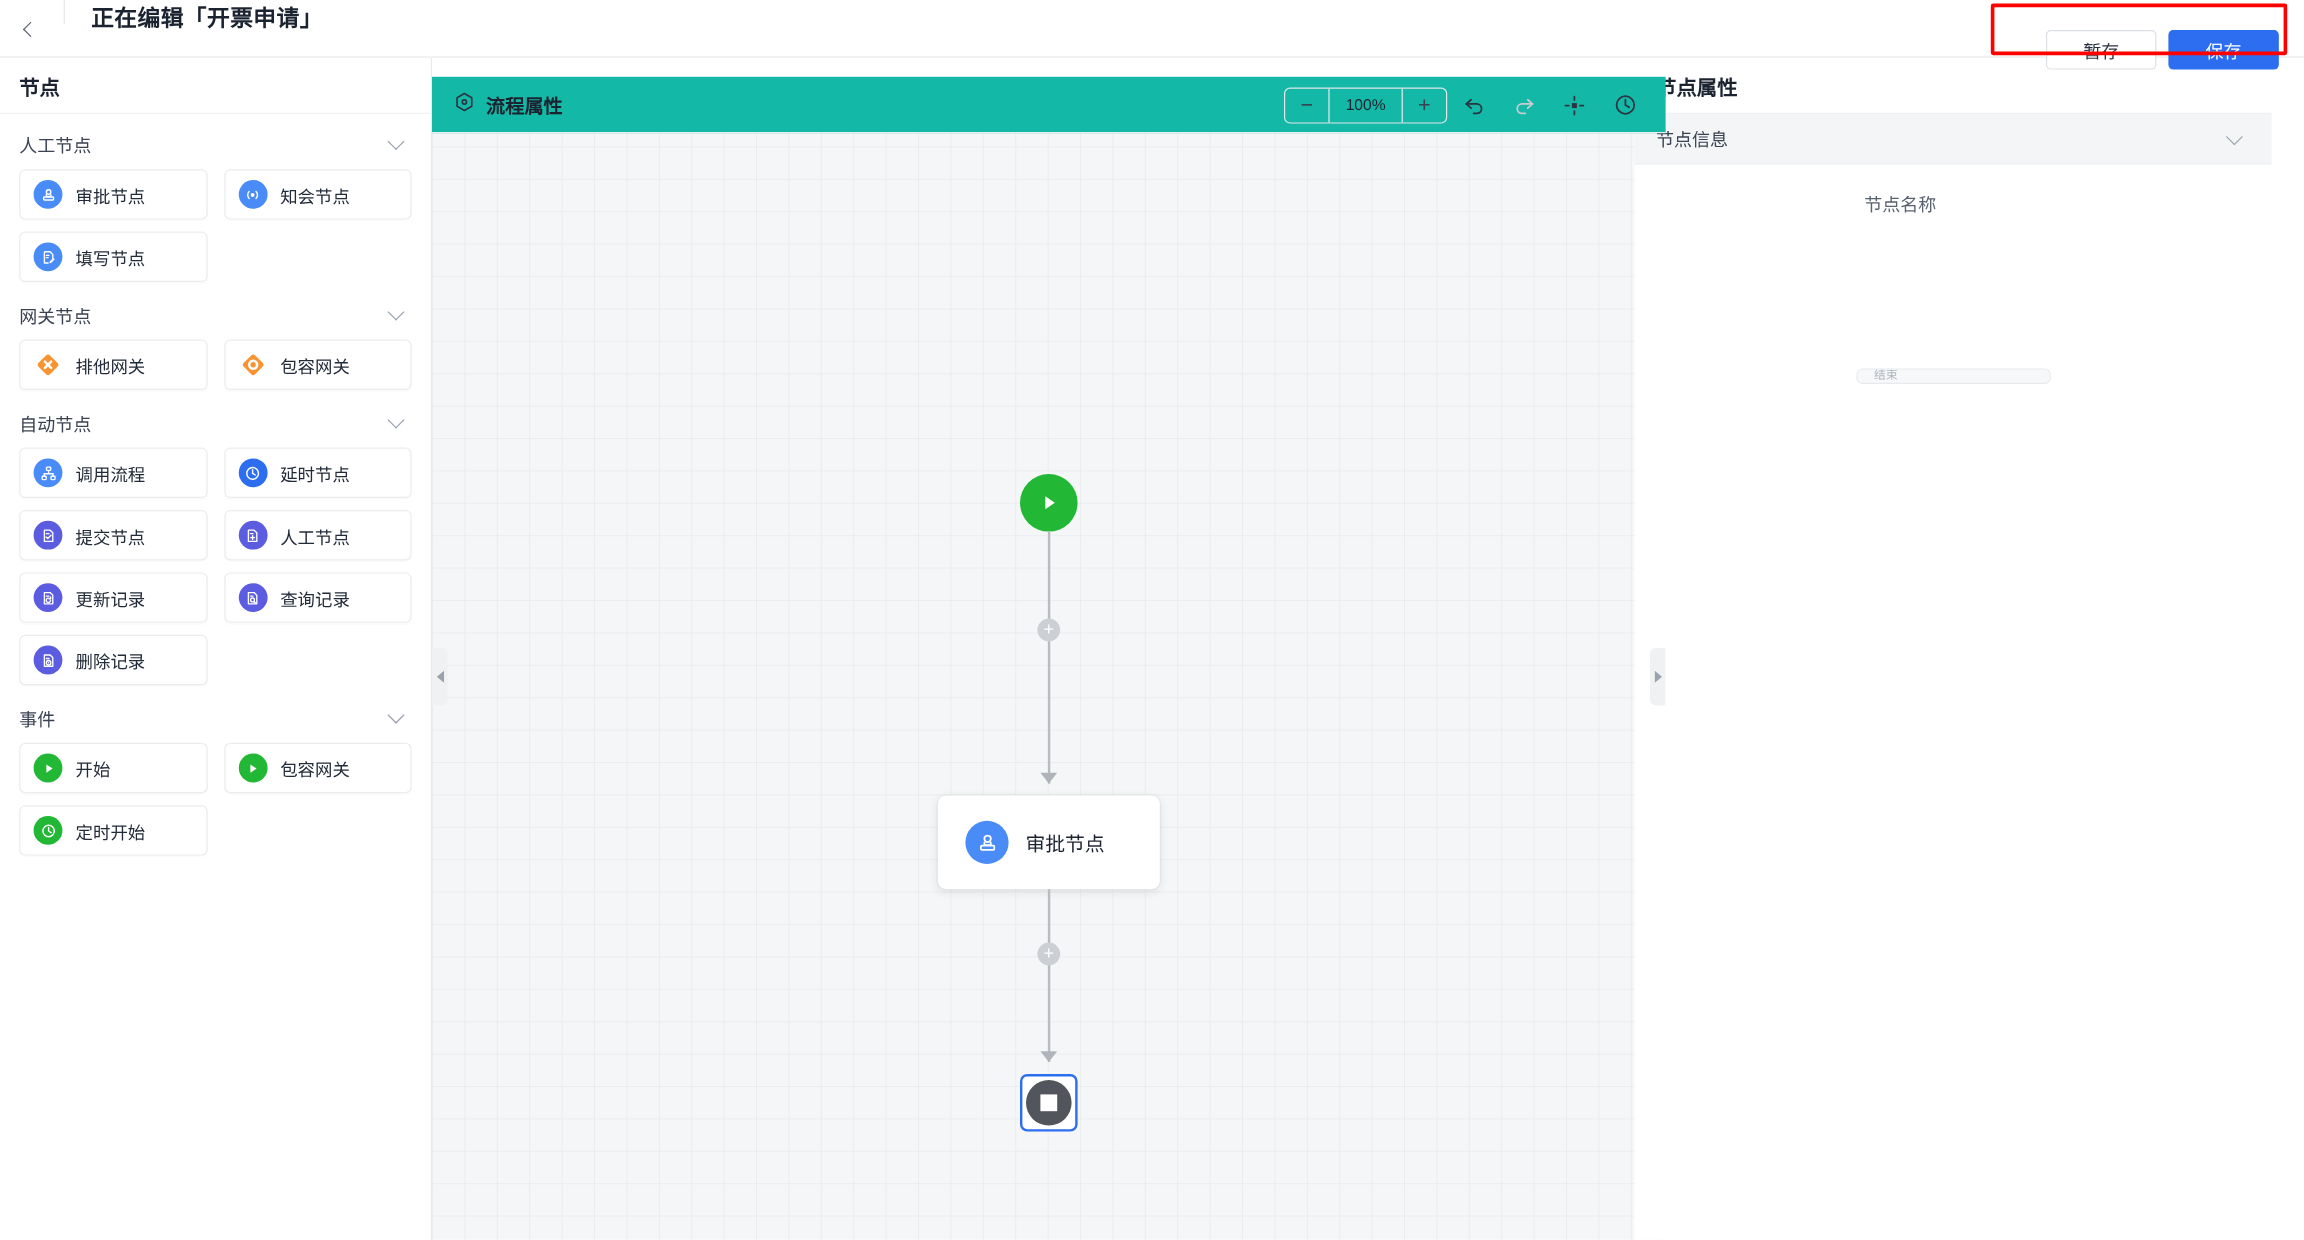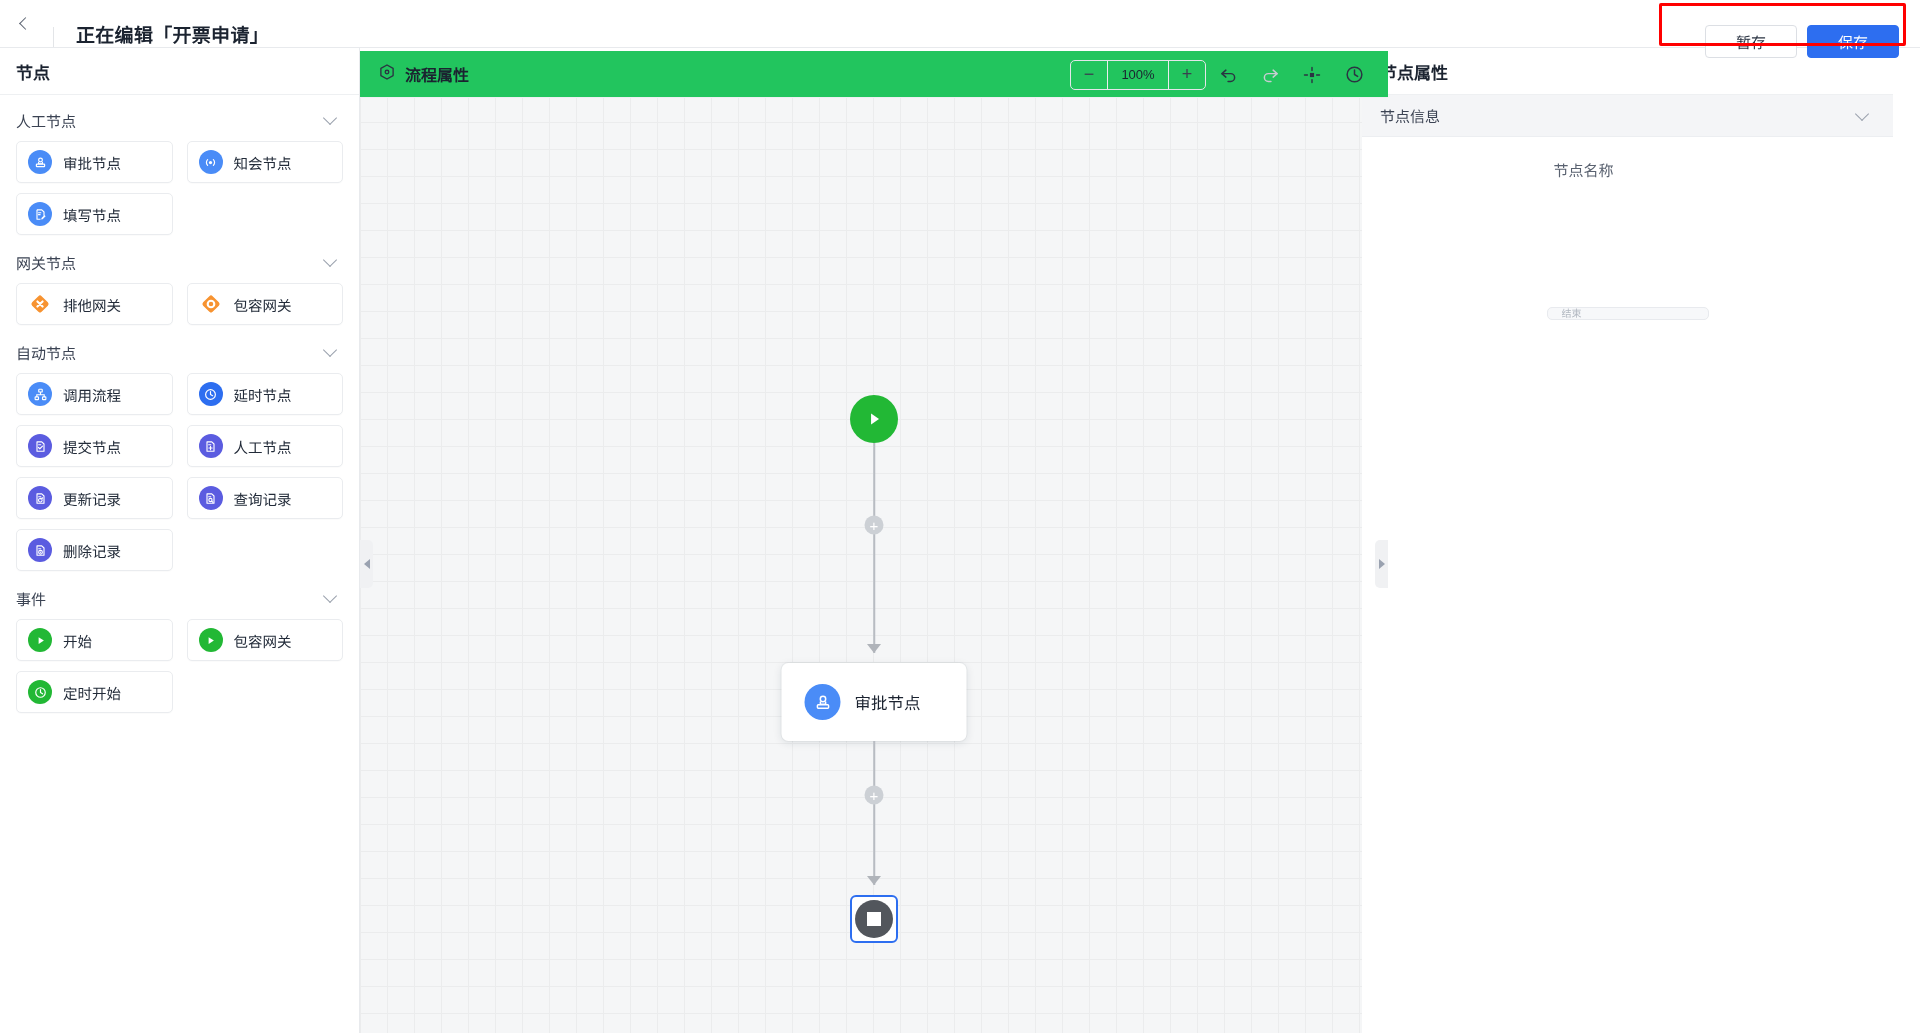--- a/index.html
+++ b/index.html
@@ -11,21 +11,21 @@
     overflow: hidden;
     -webkit-font-smoothing: antialiased;
   }
 
   
   .topbar {
     position: absolute; left: 0; top: 0;
     width: 1920px; height: 48px;
     background: #ffffff;
     border-bottom: 1px solid #e8eaed;
-    display: flex; align-items: flex-end;
+    display: flex; align-items: flex-start;
     z-index: 40;
   }
   .back-btn {
     width: 48px; height: 48px;
     display: flex; align-items: center; justify-content: center;
     cursor: pointer;
   }
   .back-chevron {
     width: 9px; height: 9px;
     border-left: 1.6px solid #5a6270;
@@ -126,24 +126,24 @@
   .ic-round { border-radius: 50%; }
 
   
   .canvas-wrap {
     position: absolute; left: 360px; top: 48px;
     width: 1028px; height: 985px;
     background: #ffffff;
     border-right: 1px solid #e8eaed;
   }
   .canvas-toolbar {
-    position: absolute; left: 0; top: 3px;
+    position: absolute; left: 0; top: 16px;
     width: 1028px; height: 47px;
     display: flex; align-items: center;
-    background: #22c55e;
+    background: #14b8a6;
     border-bottom: 1px solid #eef0f2;
     z-index: 12;
   }
   .flow-prop {
     display: flex; align-items: center;
     margin-left: 18px; cursor: pointer;
   }
   .flow-prop-label {
     font-size: 16px; color: #1b2330; font-weight: 600;
     margin-left: 9px;

